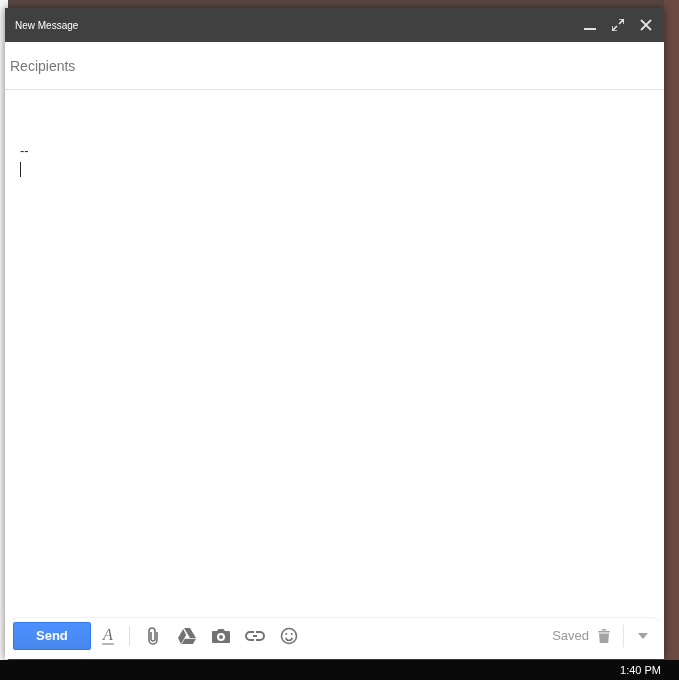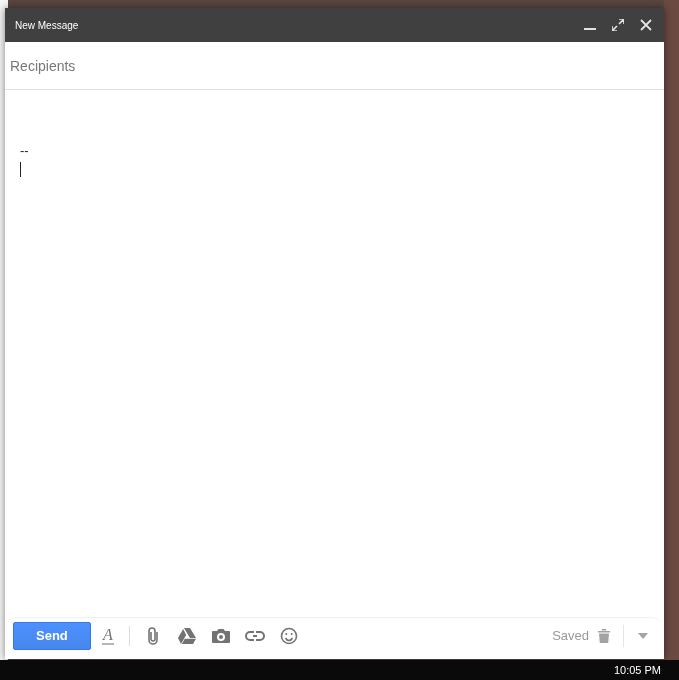--- a/index.html
+++ b/index.html
@@ -290,14 +290,14 @@
     <div class="more-icon" title="More options">
       <svg width="10" height="6" viewBox="0 0 10 6" fill="#a3a3a3">
         <path d="M0 0 L10 0 L5 6 Z"></path>
       </svg>
     </div>
   </div>
 
 </div>
 
 <div class="taskbar">
-  <span class="clock">10:05 PM</span>
+  <span class="clock">1:40 PM</span>
 </div>
 
 </body></html>

